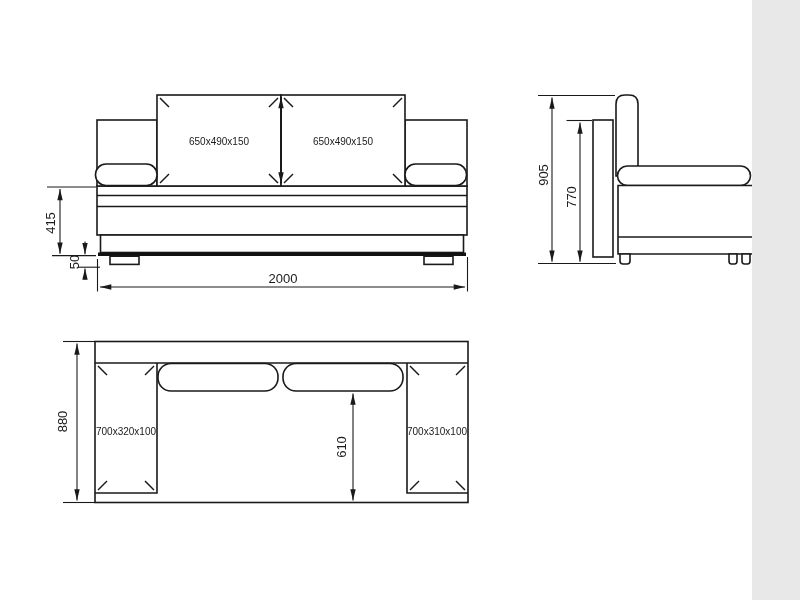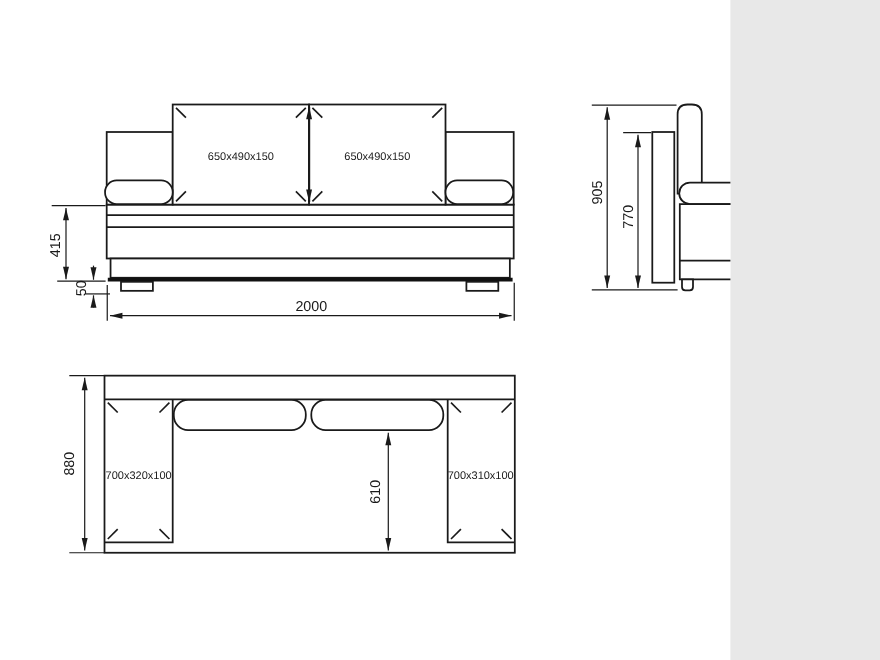--- a/index.html
+++ b/index.html
@@ -2,21 +2,21 @@
 <html style="--line: #1a1a1a; --thick: #111111; --bg: #ffffff;"><head>
 <meta charset="utf-8">
 <style>
   :root{
     --line:#1a1a1a;
     --thick:#111111;
     --bg:#ffffff;
   }
   html,body{margin:0;padding:0;background:#e8e8e8;}
   .canvas{
-    width:664px;height:600px;background:var(--bg);
+    width:752px;height:600px;background:var(--bg);
     position:relative;overflow:hidden;margin:0;
   }
   svg{display:block;}
   .ol{fill:#ffffff;stroke:var(--line);stroke-width:1.6;}
   .ln{fill:none;stroke:var(--line);stroke-width:1.6;}
   .thick{fill:none;stroke:var(--thick);stroke-width:3.4;}
   .mark{fill:none;stroke:var(--line);stroke-width:1.5;}
   .dim{fill:none;stroke:var(--line);stroke-width:1.1;}
   .ctr{fill:none;stroke:var(--line);stroke-width:2;}
   text.dimtxt{font:13px "Liberation Sans",sans-serif;fill:var(--line);}

